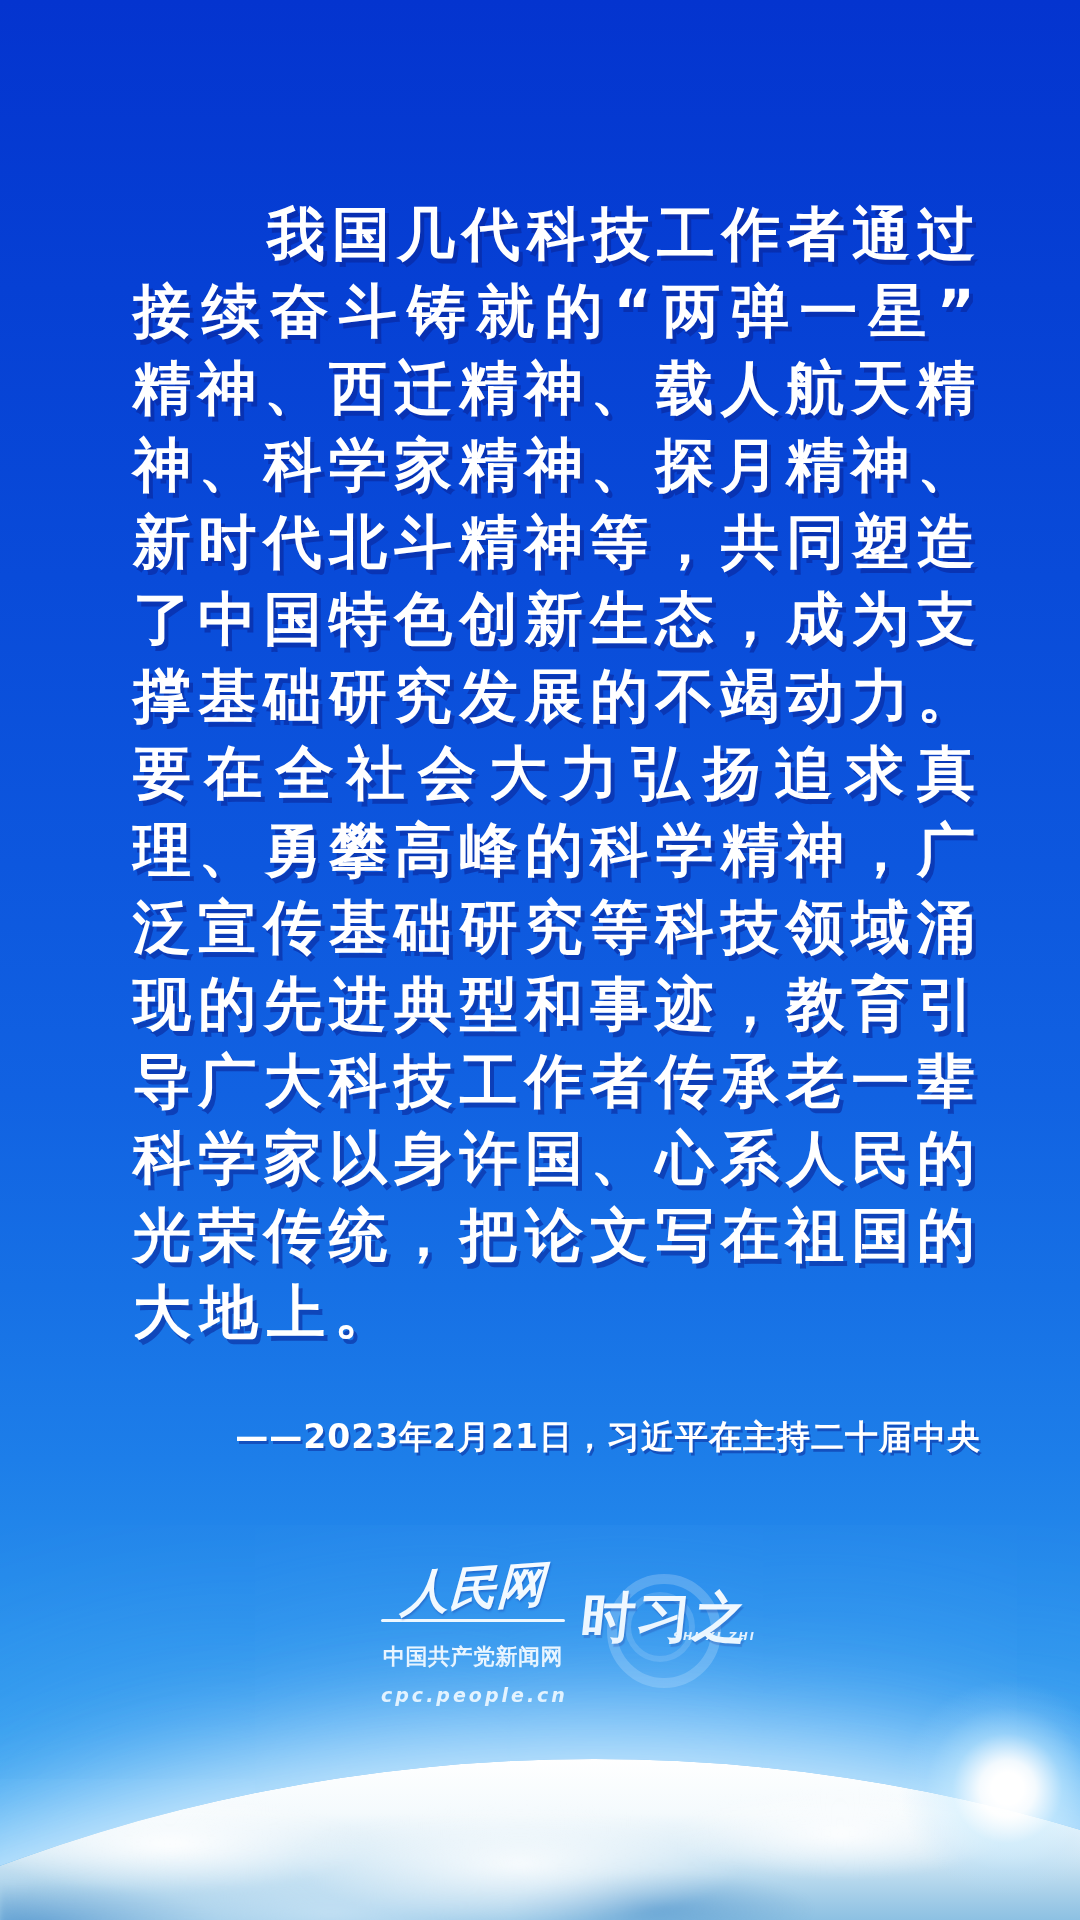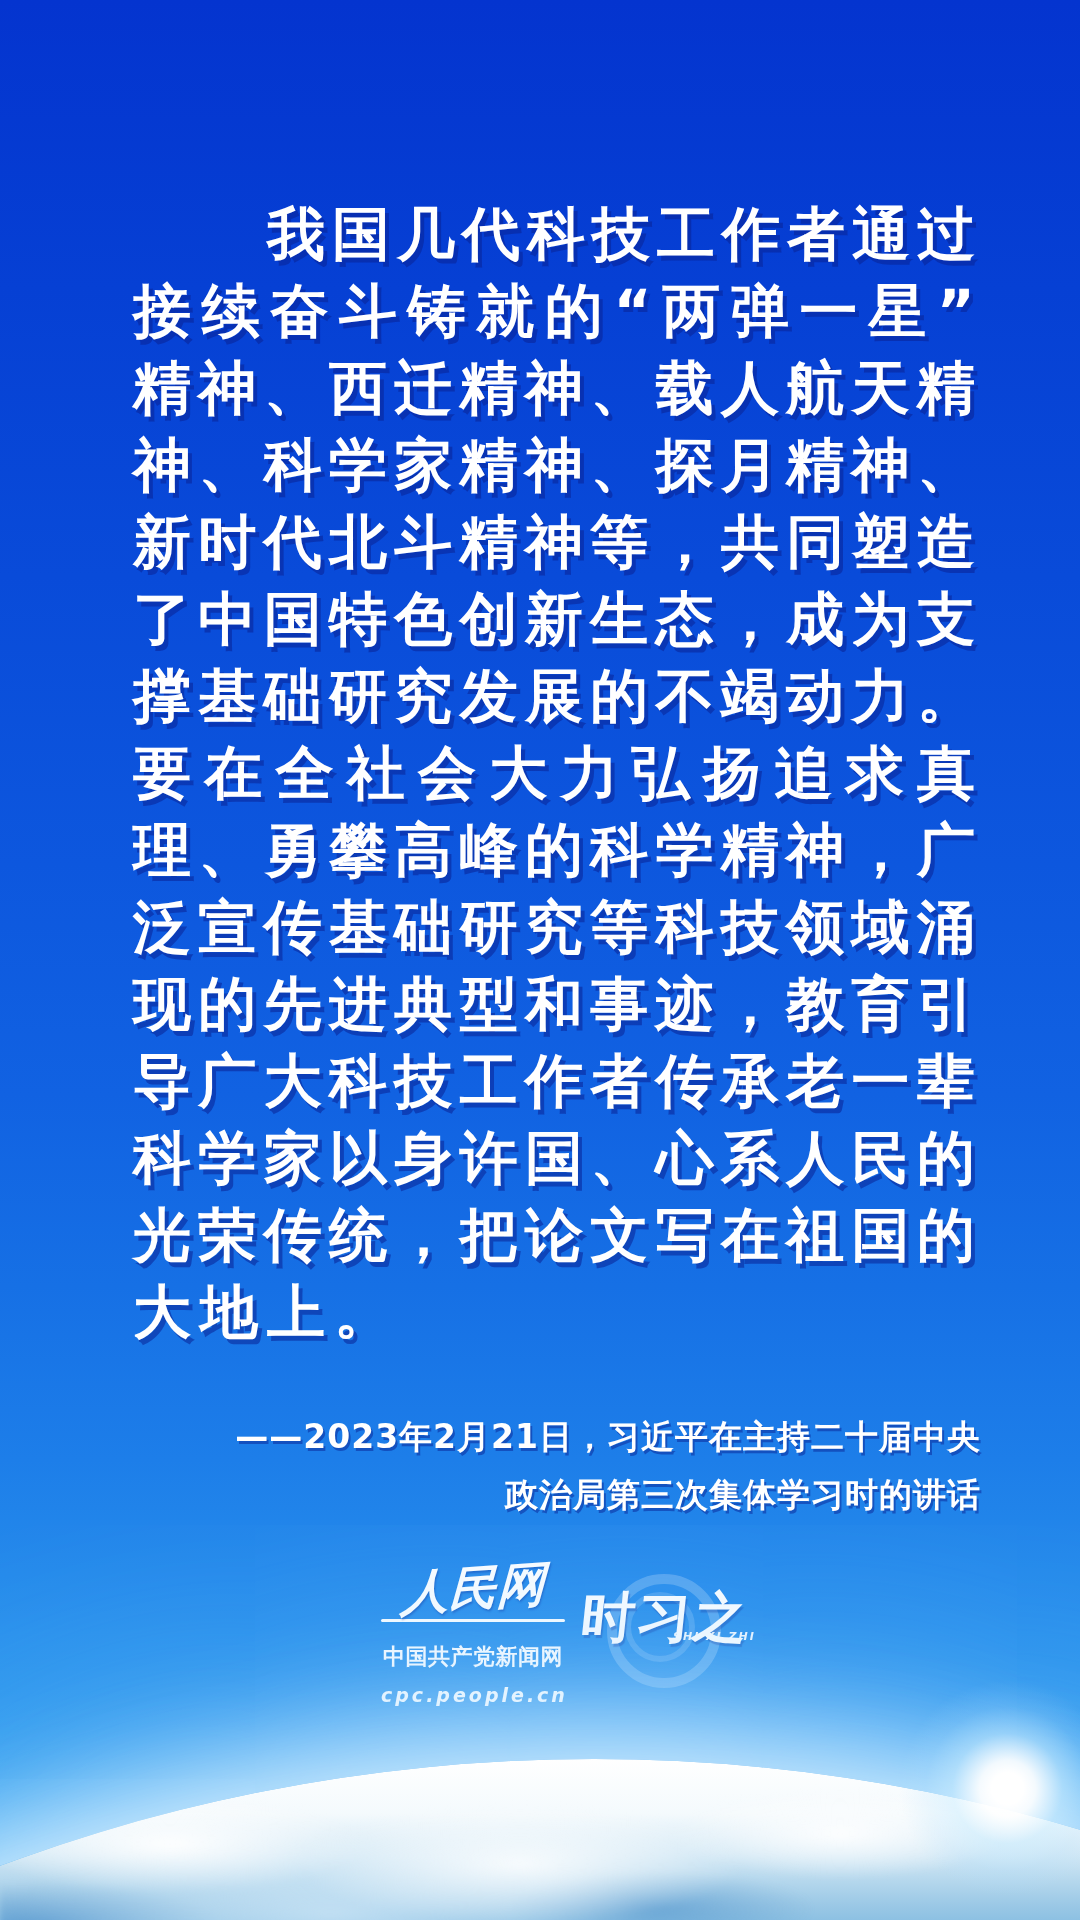--- a/index.html
+++ b/index.html
@@ -309,21 +309,20 @@
       <div class="quote-line short">
         <span>大</span>
         <span>地</span>
         <span>上</span>
         <span>。</span>
       </div>
     </div>
 
   <div class="attribution">
     <div class="attr-line1">——2023年2月21日，习近平在主持二十届中央</div>
-    <div class="attr-line2">政治局第三次集体学习时的讲话</div>
   </div>
 
   <div class="people-logo">
     <div class="people-script">人民网</div>
     <div class="people-underline"></div>
     <div class="people-sitename">中国共产党新闻网</div>
     <div class="people-domain">cpc.people.cn</div>
   </div>
 
   <div class="shixizhi-logo">

